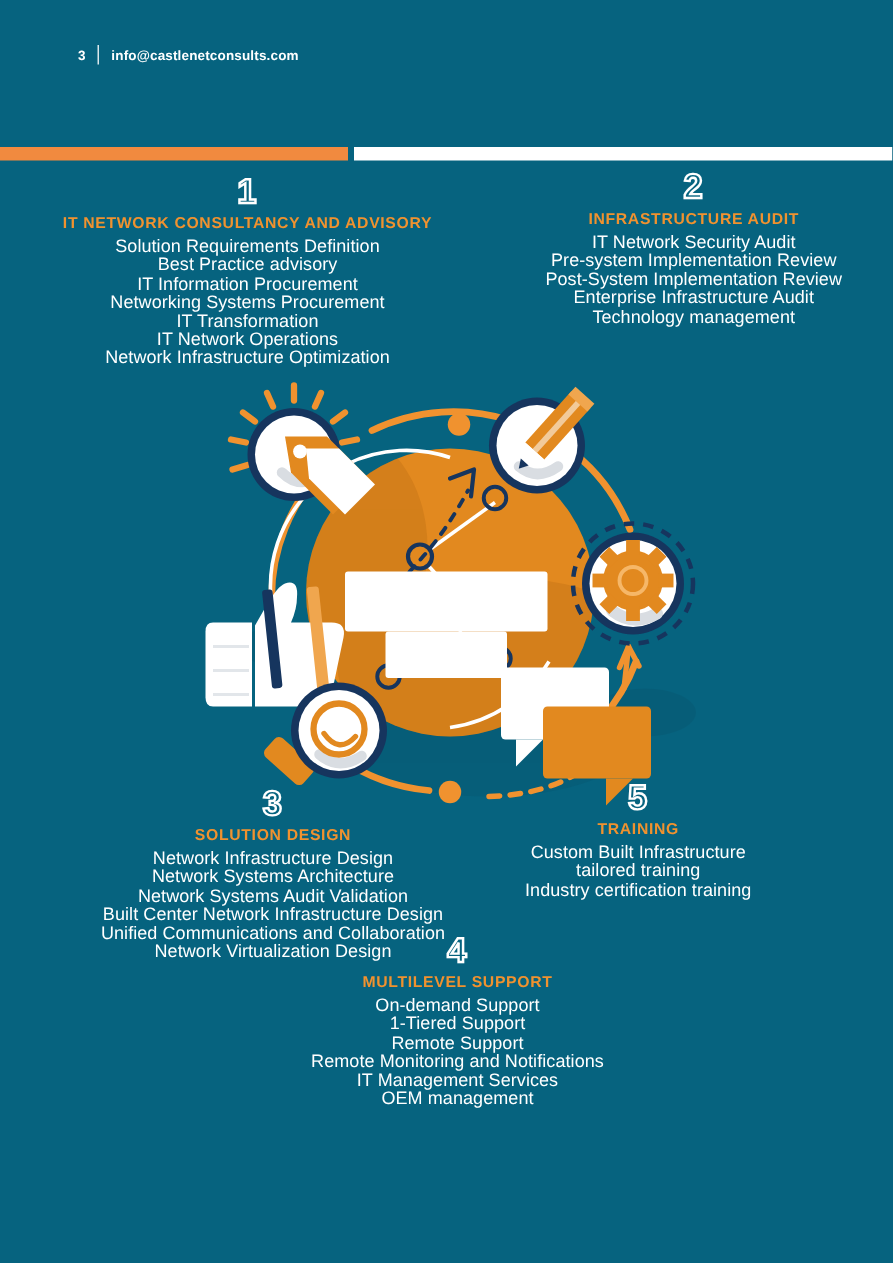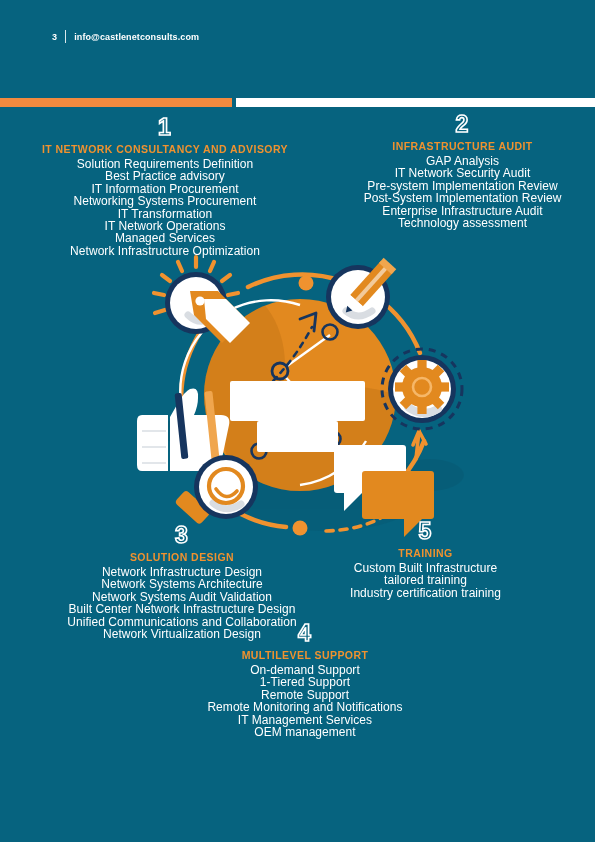--- a/index.html
+++ b/index.html
@@ -82,33 +82,31 @@
 
   <div class="block" id="blk1">
     <div class="num">1</div>
     <div class="btitle">IT NETWORK CONSULTANCY AND ADVISORY</div>
     <div class="bitem">Solution Requirements Definition</div>
     <div class="bitem">Best Practice advisory</div>
     <div class="bitem">IT Information Procurement</div>
     <div class="bitem">Networking Systems Procurement</div>
     <div class="bitem">IT Transformation</div>
     <div class="bitem">IT Network Operations</div>
-    <div class="bitem">Managed Services</div>
     <div class="bitem">Network Infrastructure Optimization</div>
   </div>
 
   <div class="block" id="blk2">
     <div class="num">2</div>
     <div class="btitle">INFRASTRUCTURE AUDIT</div>
-    <div class="bitem">GAP Analysis</div>
     <div class="bitem">IT Network Security Audit</div>
     <div class="bitem">Pre-system Implementation Review</div>
     <div class="bitem">Post-System Implementation Review</div>
     <div class="bitem">Enterprise Infrastructure Audit</div>
-    <div class="bitem">Technology assessment</div>
+    <div class="bitem">Technology management</div>
   </div>
 
   <div class="art">
     <svg width="340" height="310" viewBox="0 0 340 310" xmlns="http://www.w3.org/2000/svg">
       <defs>
         <clipPath id="clipHub">
             <circle cx="170" cy="150" r="96"></circle>
           </clipPath>
       </defs>
 

